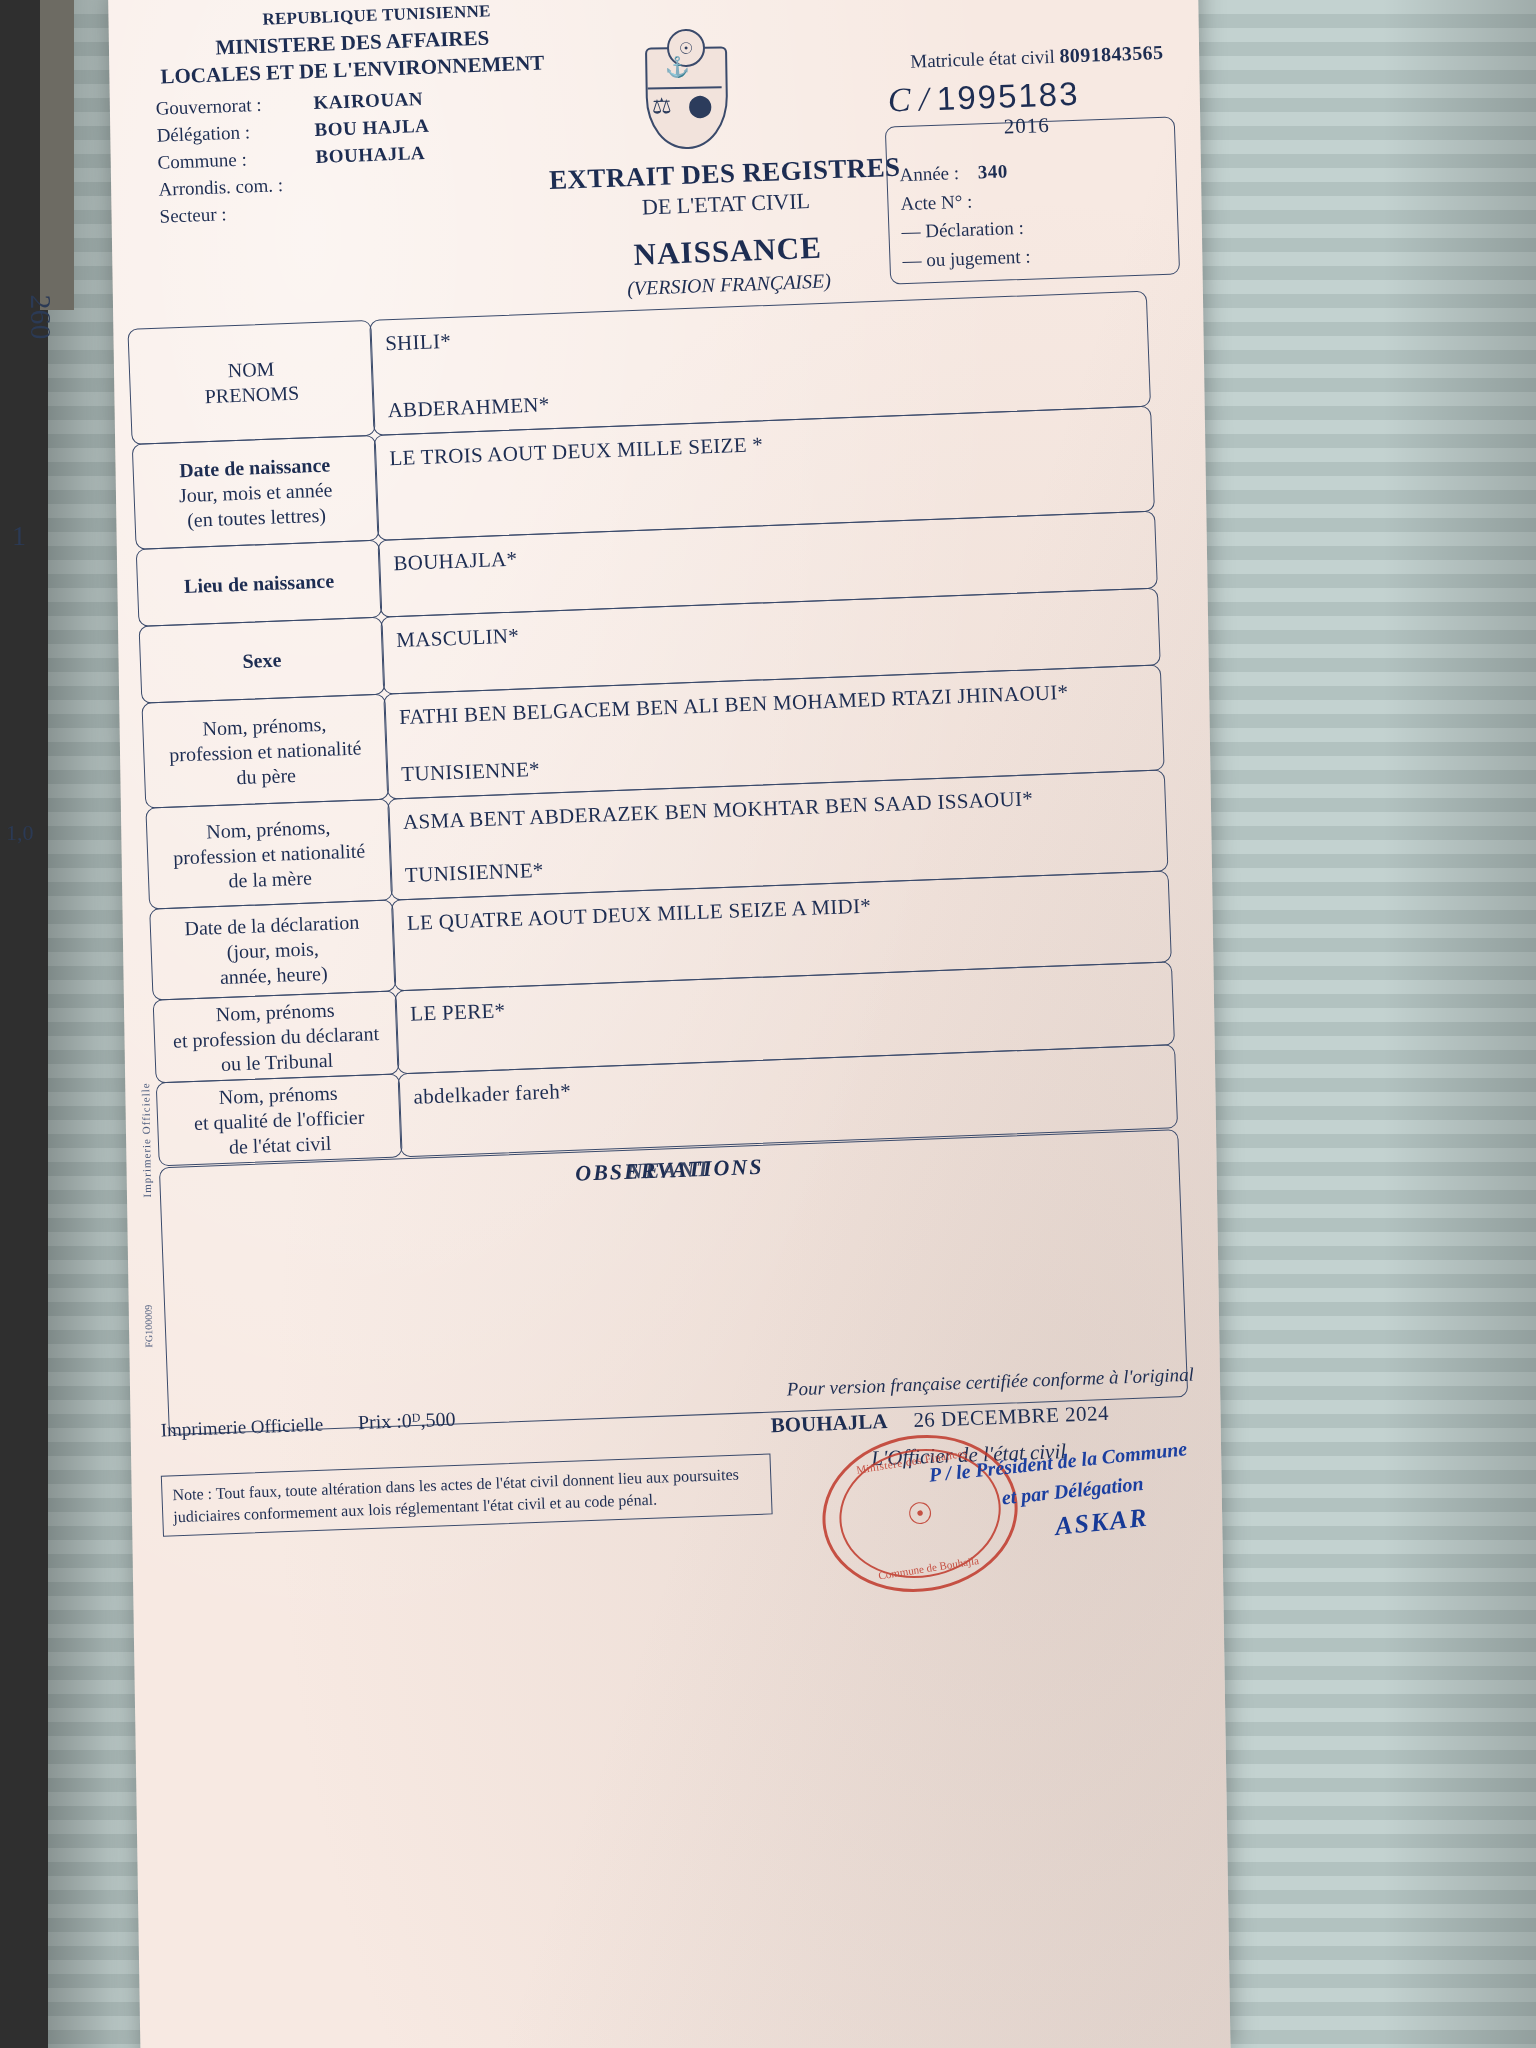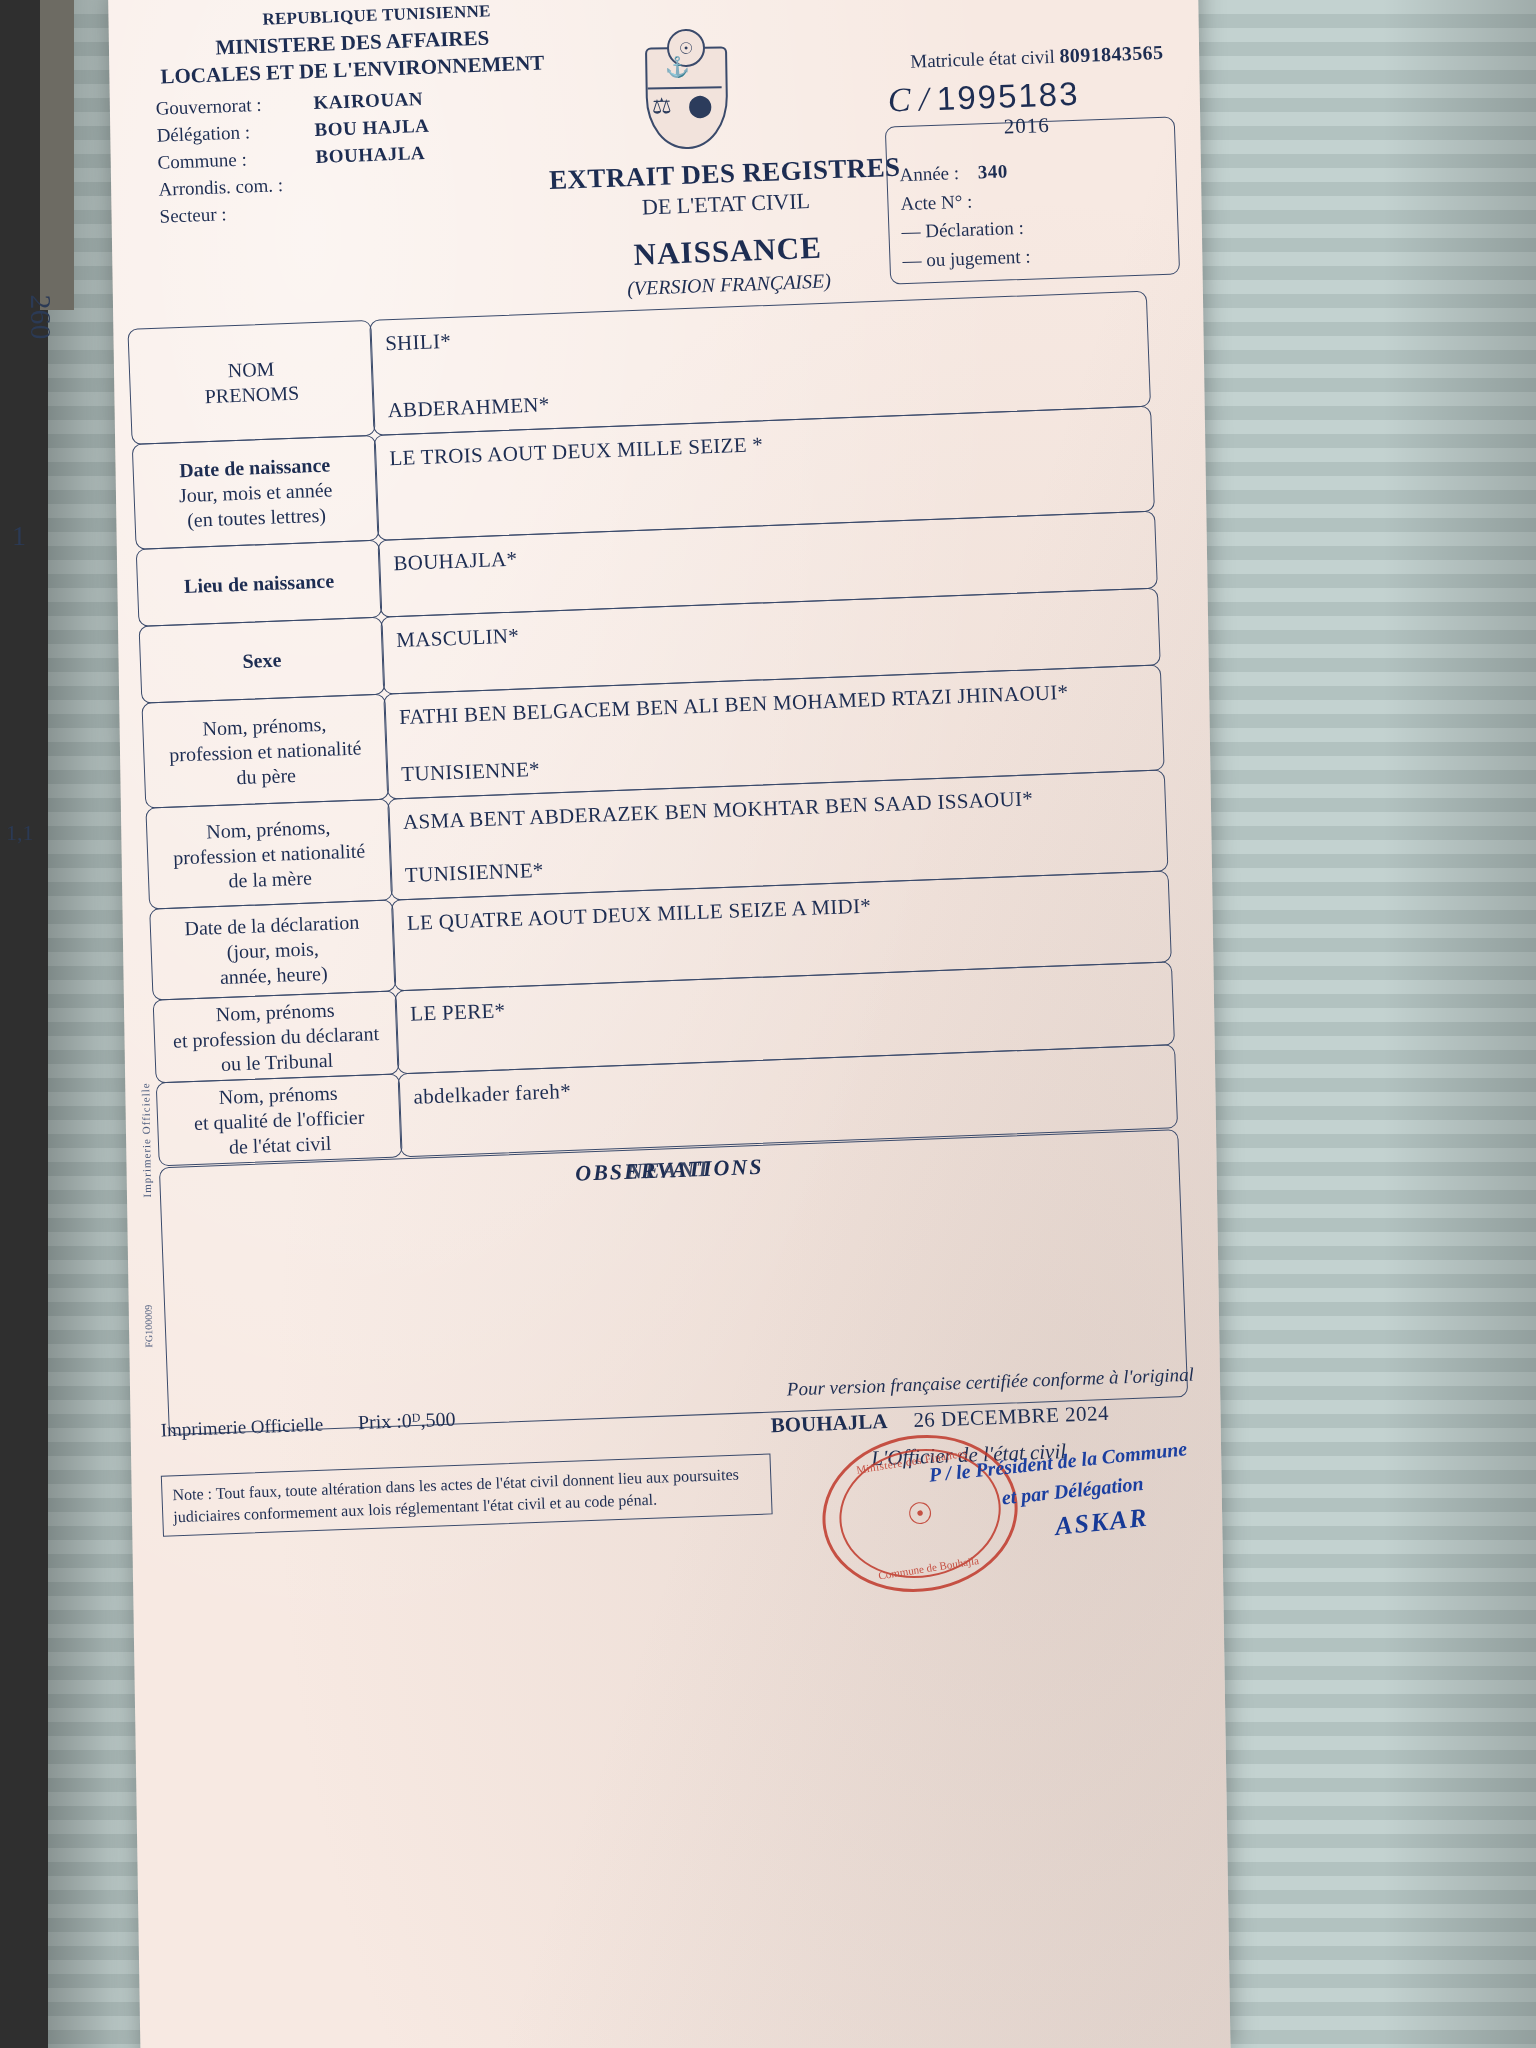--- a/index.html
+++ b/index.html
@@ -228,21 +228,21 @@
 </head>
 <body>
 
 <div class="backdrop"></div>
 <div class="dark-left"></div>
 <div class="dark-left2"></div>
 
 <div class="scribble s1">3°</div>
 <div class="scribble s2">260</div>
 <div class="scribble s3">1</div>
-<div class="scribble s5">1,1</div>
+<div class="scribble s5">1,0</div>
 
 <div class="sheet">
  <div class="paper-inner">
 
   <div class="hdr-left">
     <div class="rep">REPUBLIQUE TUNISIENNE</div>
     <div class="min">MINISTERE DES AFFAIRES</div>
     <div class="min2">LOCALES ET DE L'ENVIRONNEMENT</div>
     <div class="rows">
       <div>

